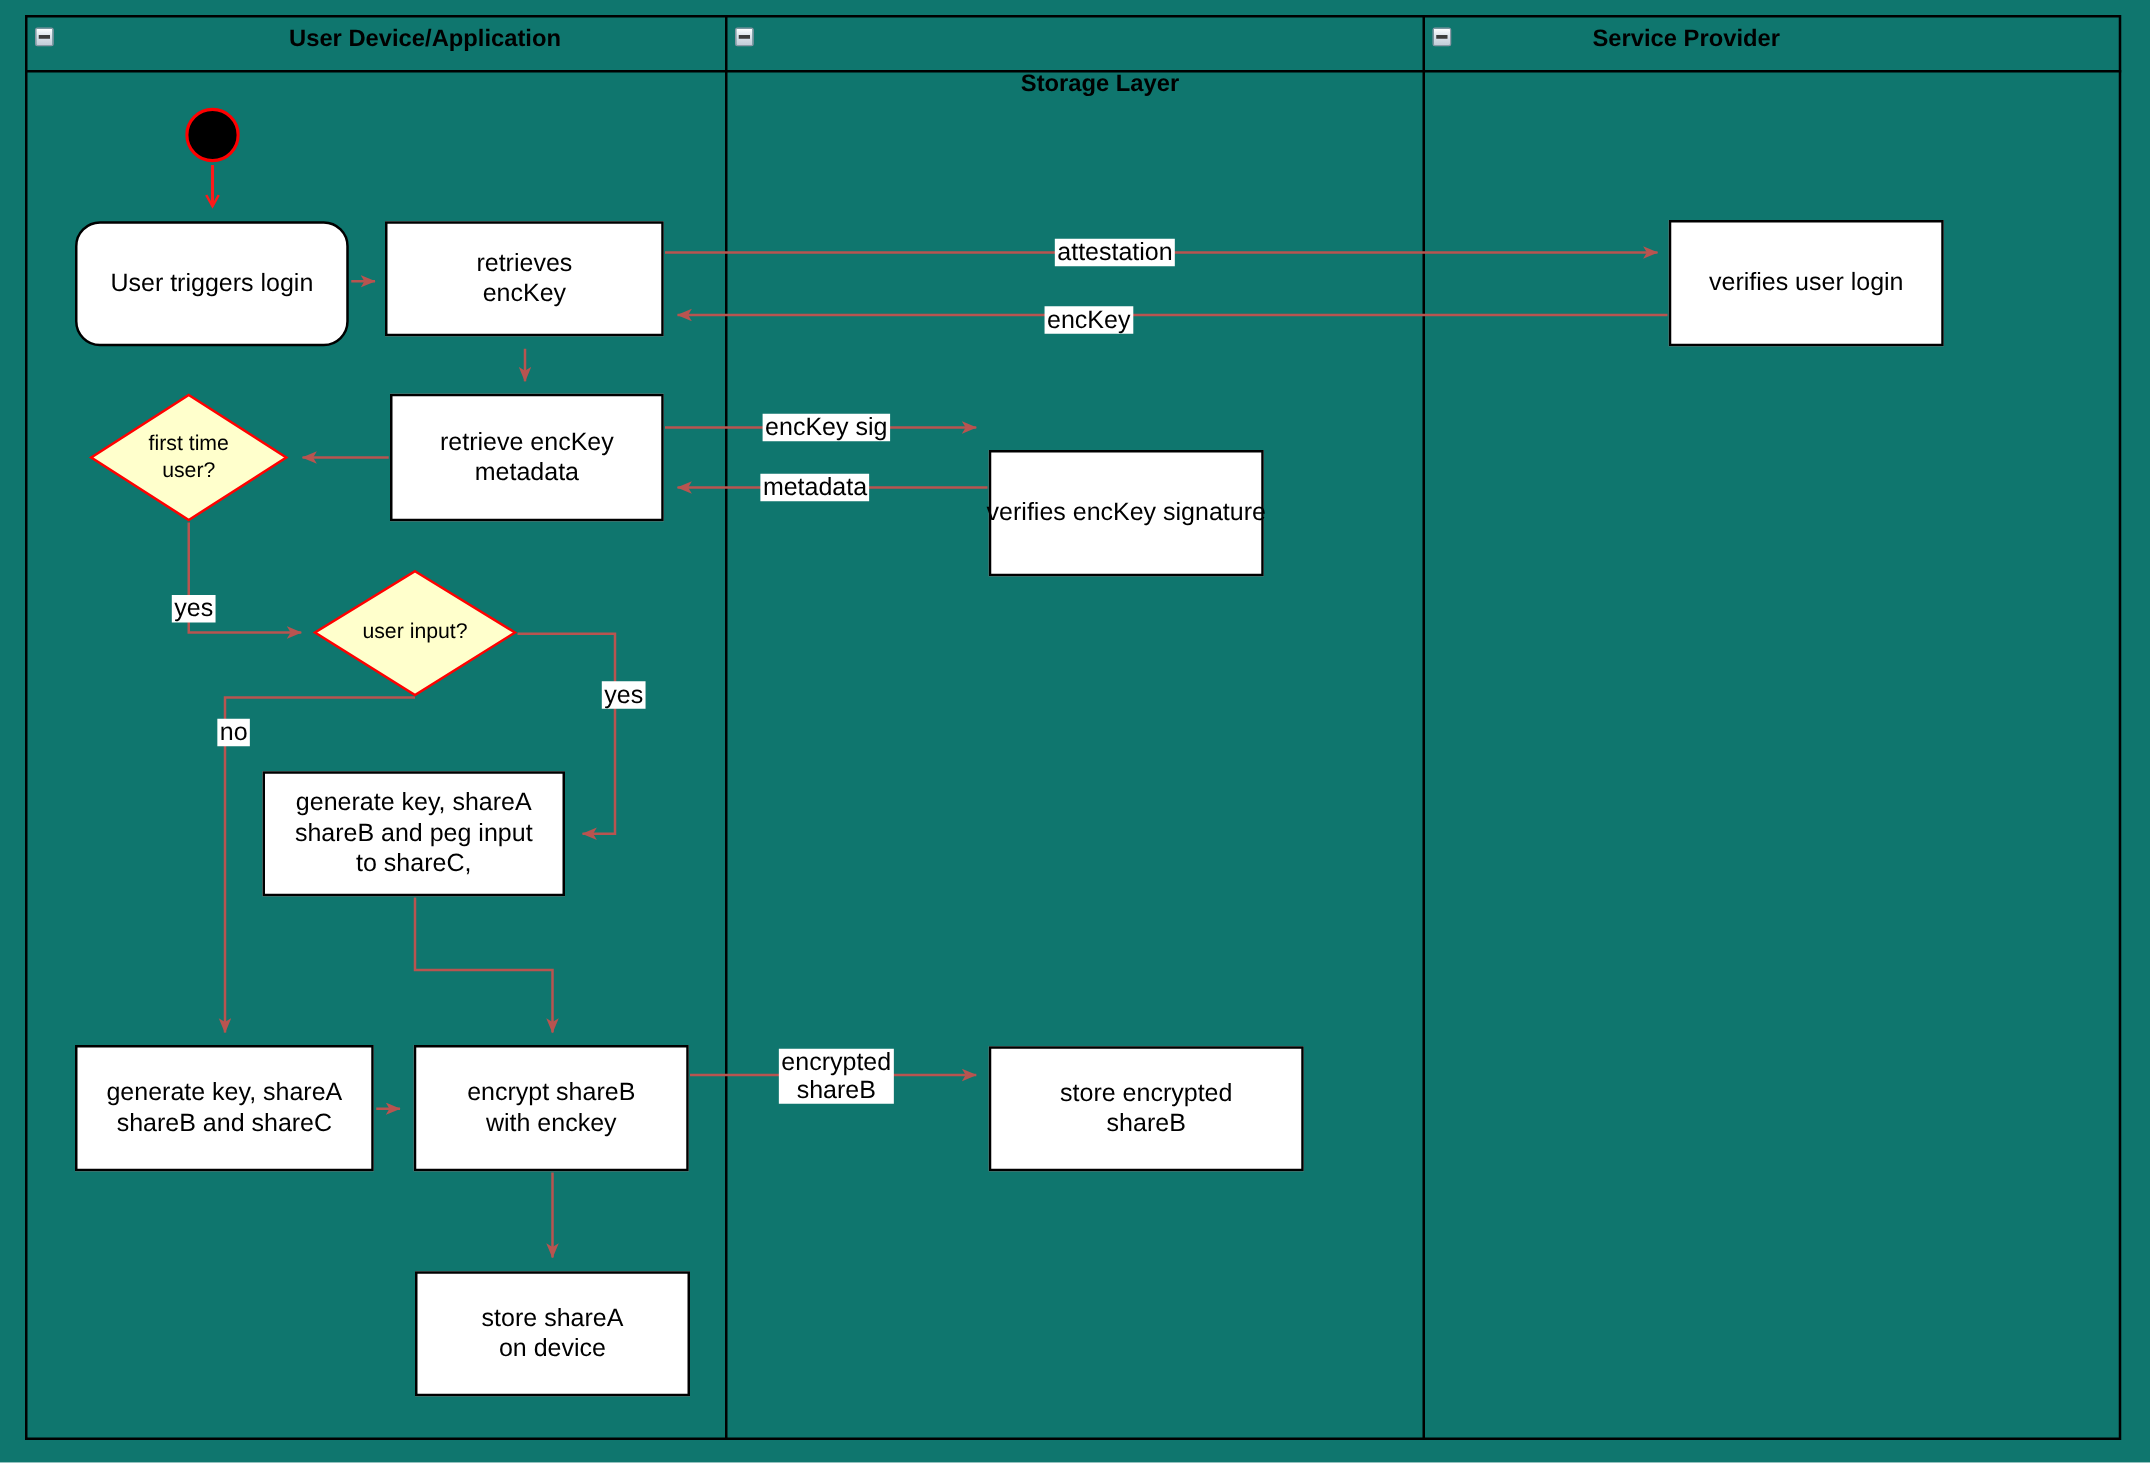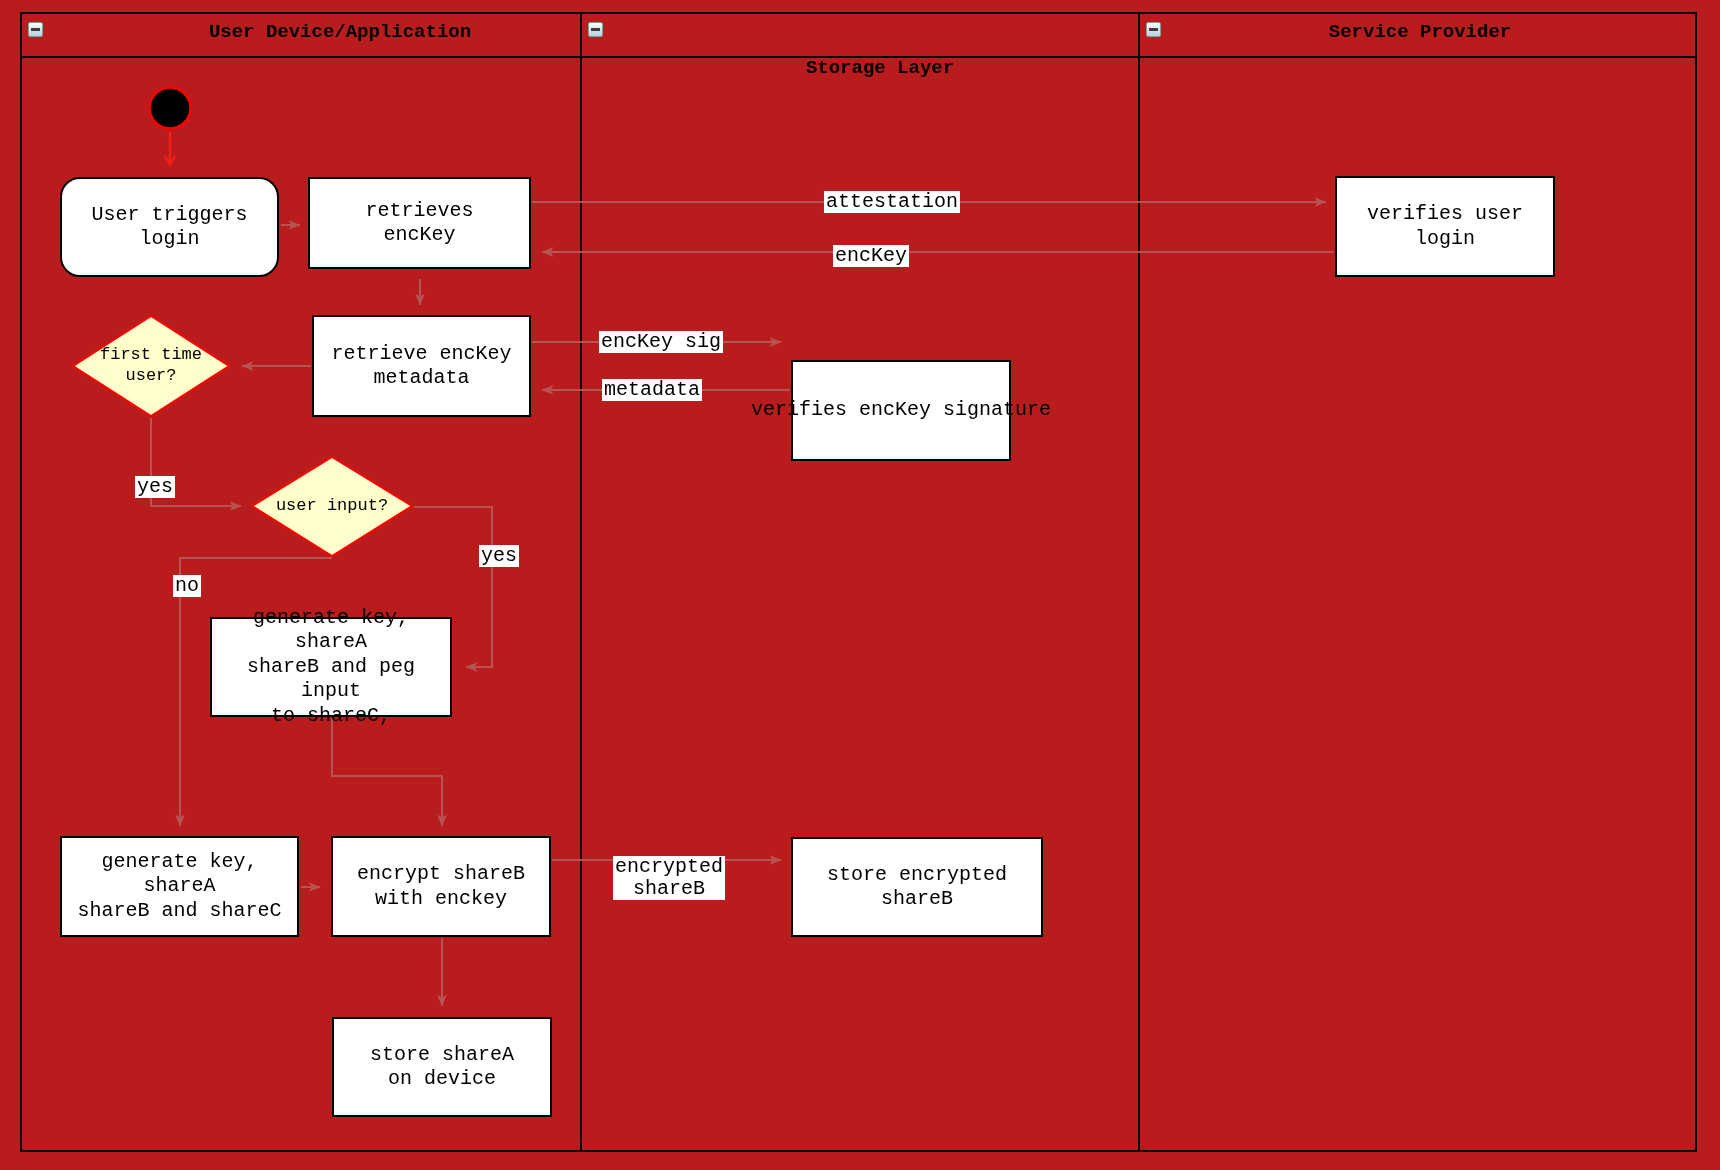--- a/index.html
+++ b/index.html
@@ -1,18 +1,18 @@
 <!DOCTYPE html>
 <html><head>
 <meta charset="utf-8">
 <style>
   html,body { margin:0; padding:0; background:#ffffff; }
   #canvas {
-    position:relative; width:1720px; height:1170px; background:#b91c1c;
-    font-family:Liberation Mono, monospace; color:#000; overflow:hidden;
+    position:relative; width:1720px; height:1170px; background:#0f766e;
+    font-family:Liberation Sans, sans-serif; color:#000; overflow:hidden;
   }
   
   .pool-border { position:absolute; left:20px; top:12px; width:1677px; height:1140px;
     border:2px solid #000; box-sizing:border-box; z-index:0; }
   .lane-sep { position:absolute; top:12px; width:2px; height:1140px; background:#000; z-index:0; }
   .header-line { position:absolute; left:20px; top:56px; width:1677px; height:2px; background:#000; z-index:0; }
   .lane-title { position:absolute; top:21px; transform:translateX(-50%);
     font-weight:bold; font-size:19px; white-space:nowrap; z-index:3; }
   .collapse { position:absolute; top:22px; width:15px; height:15px; box-sizing:border-box;
     border:1px solid #8a97a5; border-radius:2px;
@@ -46,21 +46,21 @@
     </div>
   <div class="collapse" style="left:588px;">
       <span class="bar"></span>
     </div>
   <div class="collapse" style="left:1146px;">
       <span class="bar"></span>
     </div>
 
   <div class="lane-title" style="left:340px;">User Device/Application</div>
   <div class="lane-title" style="left:880px;margin-top:36px;">Storage Layer</div>
-  <div class="lane-title" style="left:1420px;">Service Provider</div>
+  <div class="lane-title" style="left:1349px;">Service Provider</div>
 
   <svg id="edges" width="1720" height="1170" viewBox="0 0 1720 1170">
     <defs>
       <marker id="arr" markerWidth="14" markerHeight="12" refX="11.5" refY="5" orient="auto" markerUnits="userSpaceOnUse">
         <path d="M0,0 L12,5 L0,10 L3,5 Z" fill="#B85450"></path>
       </marker>
       <marker id="arrOpen" markerWidth="14" markerHeight="14" refX="10" refY="6" orient="auto" markerUnits="userSpaceOnUse">
         <path d="M1,1 L10,6 L1,11" fill="none" stroke="#FF1A1A" stroke-width="2"></path>
       </marker>
     </defs>
@@ -113,16 +113,16 @@
 user?</div>
   <div class="dtext" style="left:332px; top:506px;">user input?</div>
 
   <div class="elabel" style="left:892px; top:202px;">attestation</div>
   <div class="elabel" style="left:871px; top:256px;">encKey</div>
   <div class="elabel" style="left:661px; top:342px;">encKey sig</div>
   <div class="elabel" style="left:652px; top:390px;">metadata</div>
   <div class="elabel" style="left:155px; top:487px;">yes</div>
   <div class="elabel" style="left:187px; top:586px;">no</div>
   <div class="elabel" style="left:499px; top:556px;">yes</div>
-  <div class="elabel" style="left:669px; top:861px;margin-top:17px;">encrypted
+  <div class="elabel" style="left:669px; top:861px;">encrypted
 shareB</div>
 
 </div>
 
 </body></html>

